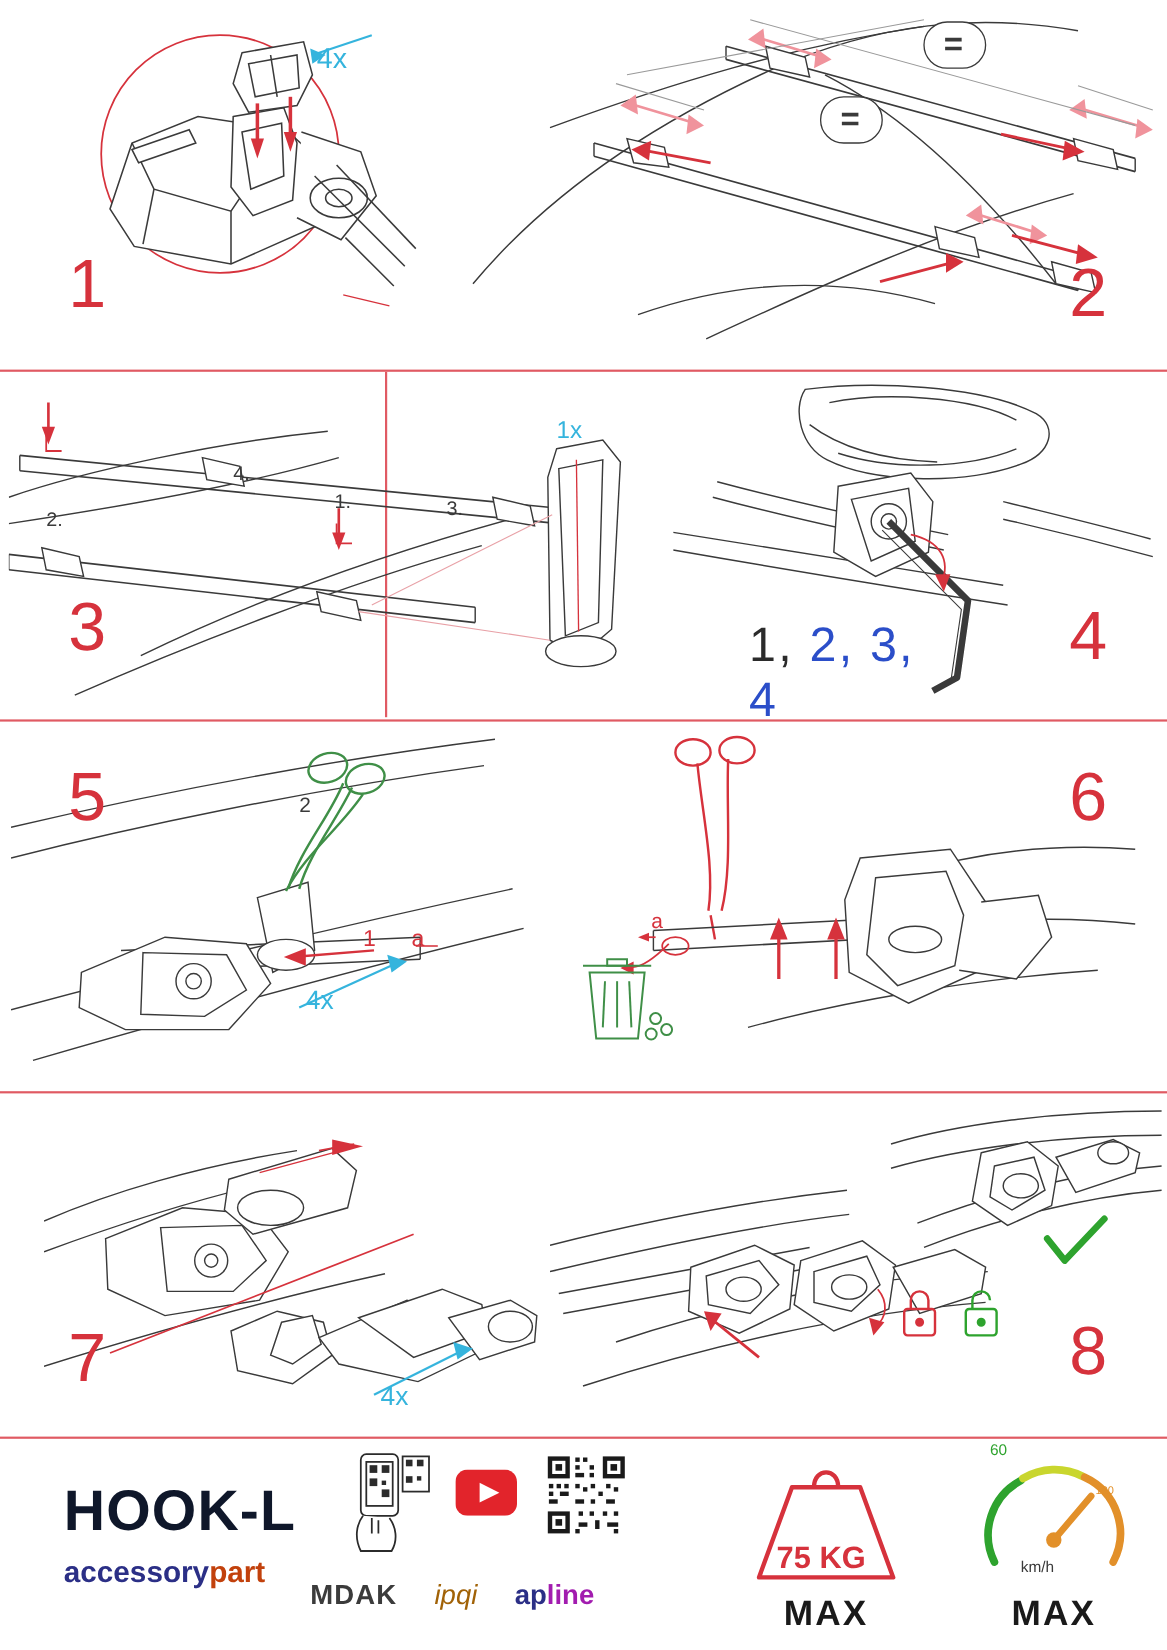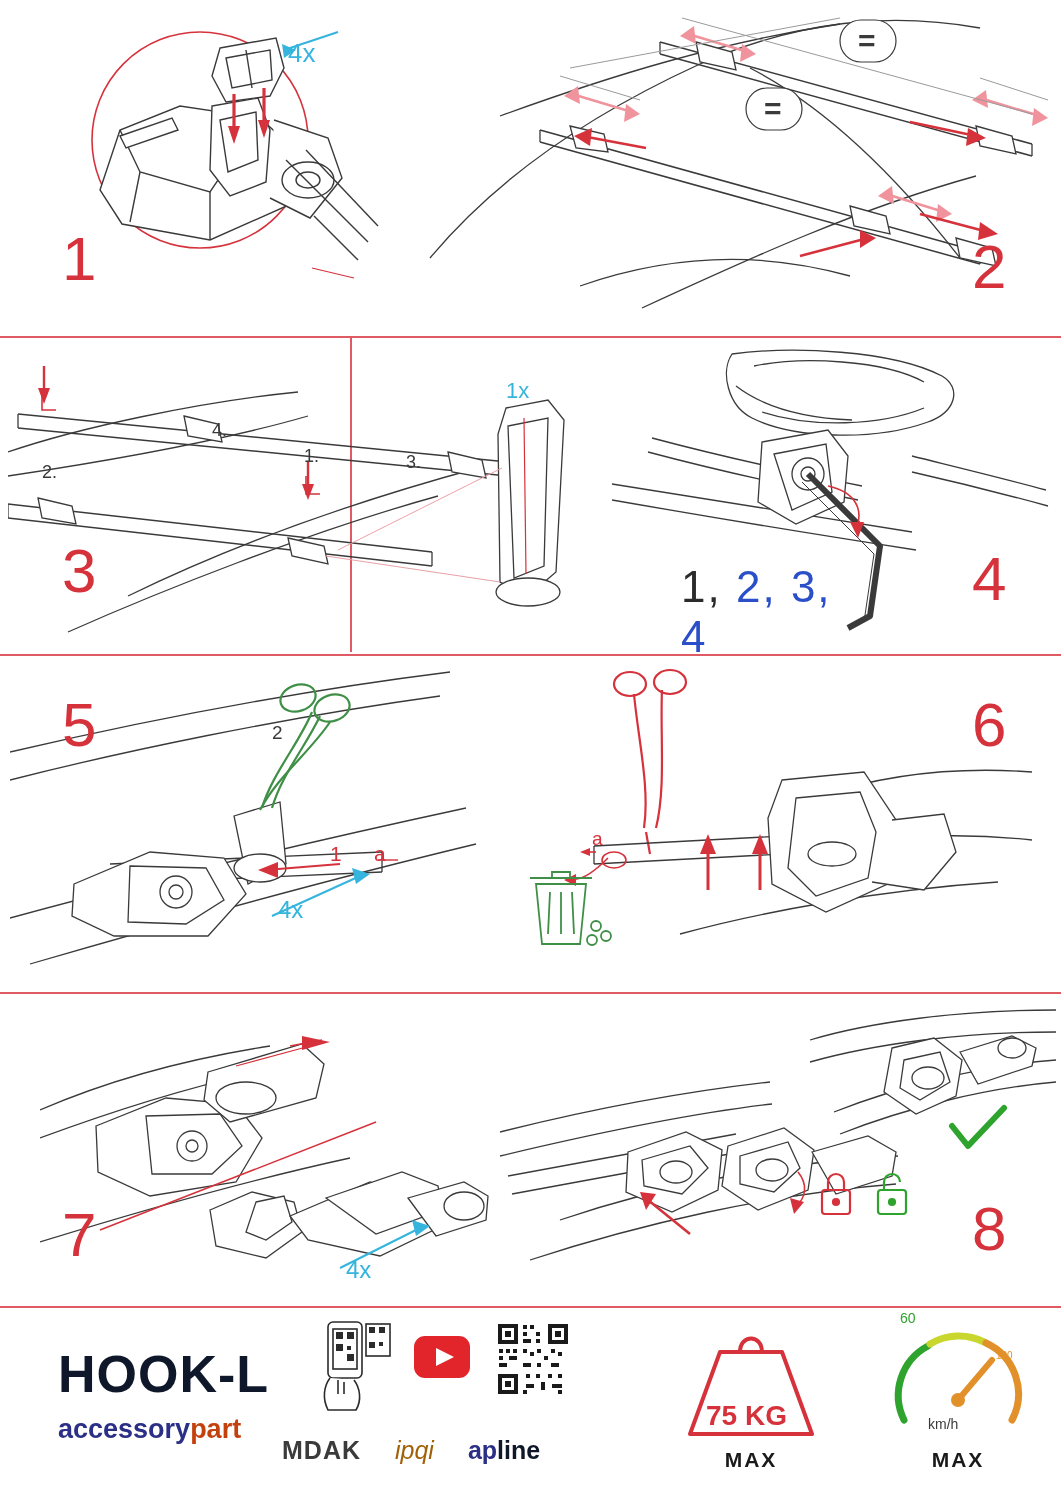--- a/index.html
+++ b/index.html
@@ -80,24 +80,24 @@
   .brand .sub .b { color: #c2410c; }
 
   .partners {
     position: absolute; left: 282px; top: 130px;
     display: flex; align-items: baseline; gap: 34px;
     font-size: 25px; font-weight: 700;
   }
   .partners .mdak { color: #3b3b3b; letter-spacing: 1px; }
   .partners .ipqi { color: #a16207; font-weight: 400; font-style: italic; }
   .partners .apline .ap { color: #2b2f86; }
-  .partners .apline .line { color: #0f172a; margin-top: 12px; }
+  .partners .apline .line { color: #a21caf; margin-top: 12px; }
 
   .maxlabel {
-    position: absolute; font-size: 21px; font-weight: 700; color: #1a1a1a;
+    position: absolute; font-size: 32px; font-weight: 700; color: #1a1a1a;
     letter-spacing: 2px;
   }
 
   .kgtext {
     position: absolute; color: #d6323c; font-size: 28px; font-weight: 700;
   }
 </style>
 </head>
 <body>
 

